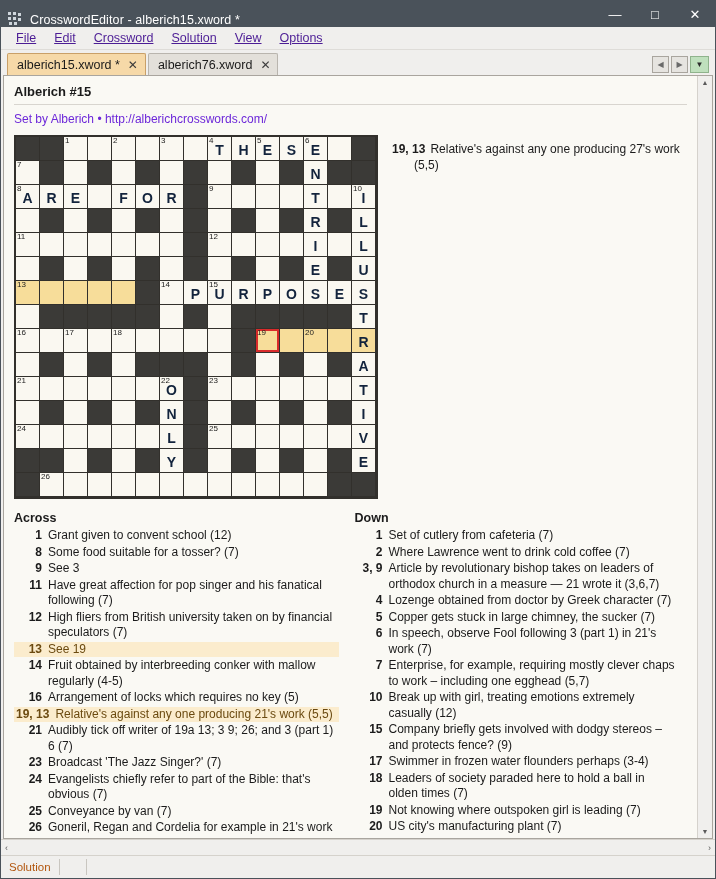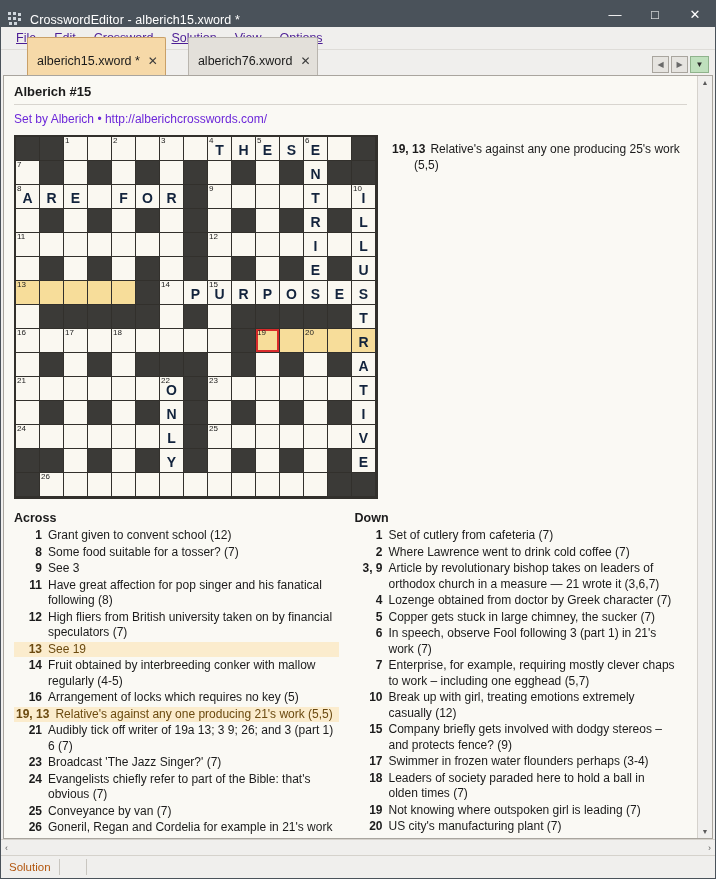--- a/index.html
+++ b/index.html
@@ -20,23 +20,23 @@
   .win-btn{width:40px;height:26px;display:flex;align-items:center;justify-content:center;
            color:#ffffff;font-size:13px;line-height:1;}
   
   #menubar{height:22px;background:#f0efed;display:flex;align-items:center;
            padding-left:6px;flex:0 0 auto;border-bottom:1px solid #dedcd8;}
   .menu-item{padding:2px 9px;font-size:12.5px;color:#4c1d95;white-space:nowrap;}
   .menu-item u{text-decoration:underline;}
   
   #tabstrip{height:25px;background:#f0efed;display:flex;align-items:flex-end;
             padding-left:6px;flex:0 0 auto;position:relative;}
-  .tab{height:21px;display:flex;align-items:flex-start;gap:8px;padding:16px 7px 0 9px;
+  .tab{height:21px;display:flex;align-items:center;gap:8px;padding:0 7px 0 9px;
        border:1px solid #b9b5ae;border-bottom:none;font-size:12.5px;
-       background:#e3e0da;border-radius:2px 2px 0 0;margin-right:2px;margin-left:20px;}
+       background:#e3e0da;border-radius:2px 2px 0 0;margin-right:2px;}
   .tab.active{background:#f6d9a8;border-color:#c9a068;}
   .tab .x{font-size:12px;color:#3a3a3a;}
   .tab-nav{margin-left:auto;display:flex;align-items:center;gap:2px;padding-right:6px;padding-bottom:2px;}
   .navbtn{width:15px;height:15px;border:1px solid #a9a59e;background:#e6e4e0;
           display:flex;align-items:center;justify-content:center;font-size:8px;color:#6a6a6a;}
   .navbtn.green{background:#bfe0bd;border-color:#8fb38c;color:#2c2c2c;width:17px;}
   
   #content{flex:1 1 auto;margin:0 2px;border:1px solid #a9a59e;background:#faf9f4;
            display:flex;flex-direction:column;overflow:hidden;position:relative;}
   #scrollzone{flex:1 1 auto;display:flex;overflow:hidden;}
@@ -497,21 +497,21 @@
               <div class="cell open"></div>
               <div class="cell open"></div>
               <div class="cell open"></div>
               <div class="cell open"></div>
               <div class="cell open"></div>
               <div class="cell open"></div>
               <div class="cell block"></div>
               <div class="cell block"></div>
             </div>
           <div id="side-clue">
-            <span class="n">19, 13</span><span>Relative's against any one producing 25's work</span>
+            <span class="n">19, 13</span><span>Relative's against any one producing 27's work</span>
             <span class="enum">(5,5)</span>
           </div>
         </div>
 
         <div id="clues">
           <div class="clue-col">
             <div class="clue-head">Across</div>
             <div id="across-list">
                 <div class="clue">
                   <span class="cn">1</span>
@@ -520,21 +520,21 @@
                 <div class="clue">
                   <span class="cn">8</span>
                   <span class="ct">Some food suitable for a tosser? (7)</span>
                 </div>
                 <div class="clue">
                   <span class="cn">9</span>
                   <span class="ct">See 3</span>
                 </div>
                 <div class="clue">
                   <span class="cn">11</span>
-                  <span class="ct">Have great affection for pop singer and his fanatical following (8)</span>
+                  <span class="ct">Have great affection for pop singer and his fanatical following (7)</span>
                 </div>
                 <div class="clue">
                   <span class="cn">12</span>
                   <span class="ct">High fliers from British university taken on by financial speculators (7)</span>
                 </div>
                 <div class="clue sel">
                   <span class="cn">13</span>
                   <span class="ct">See 19</span>
                 </div>
                 <div class="clue">

